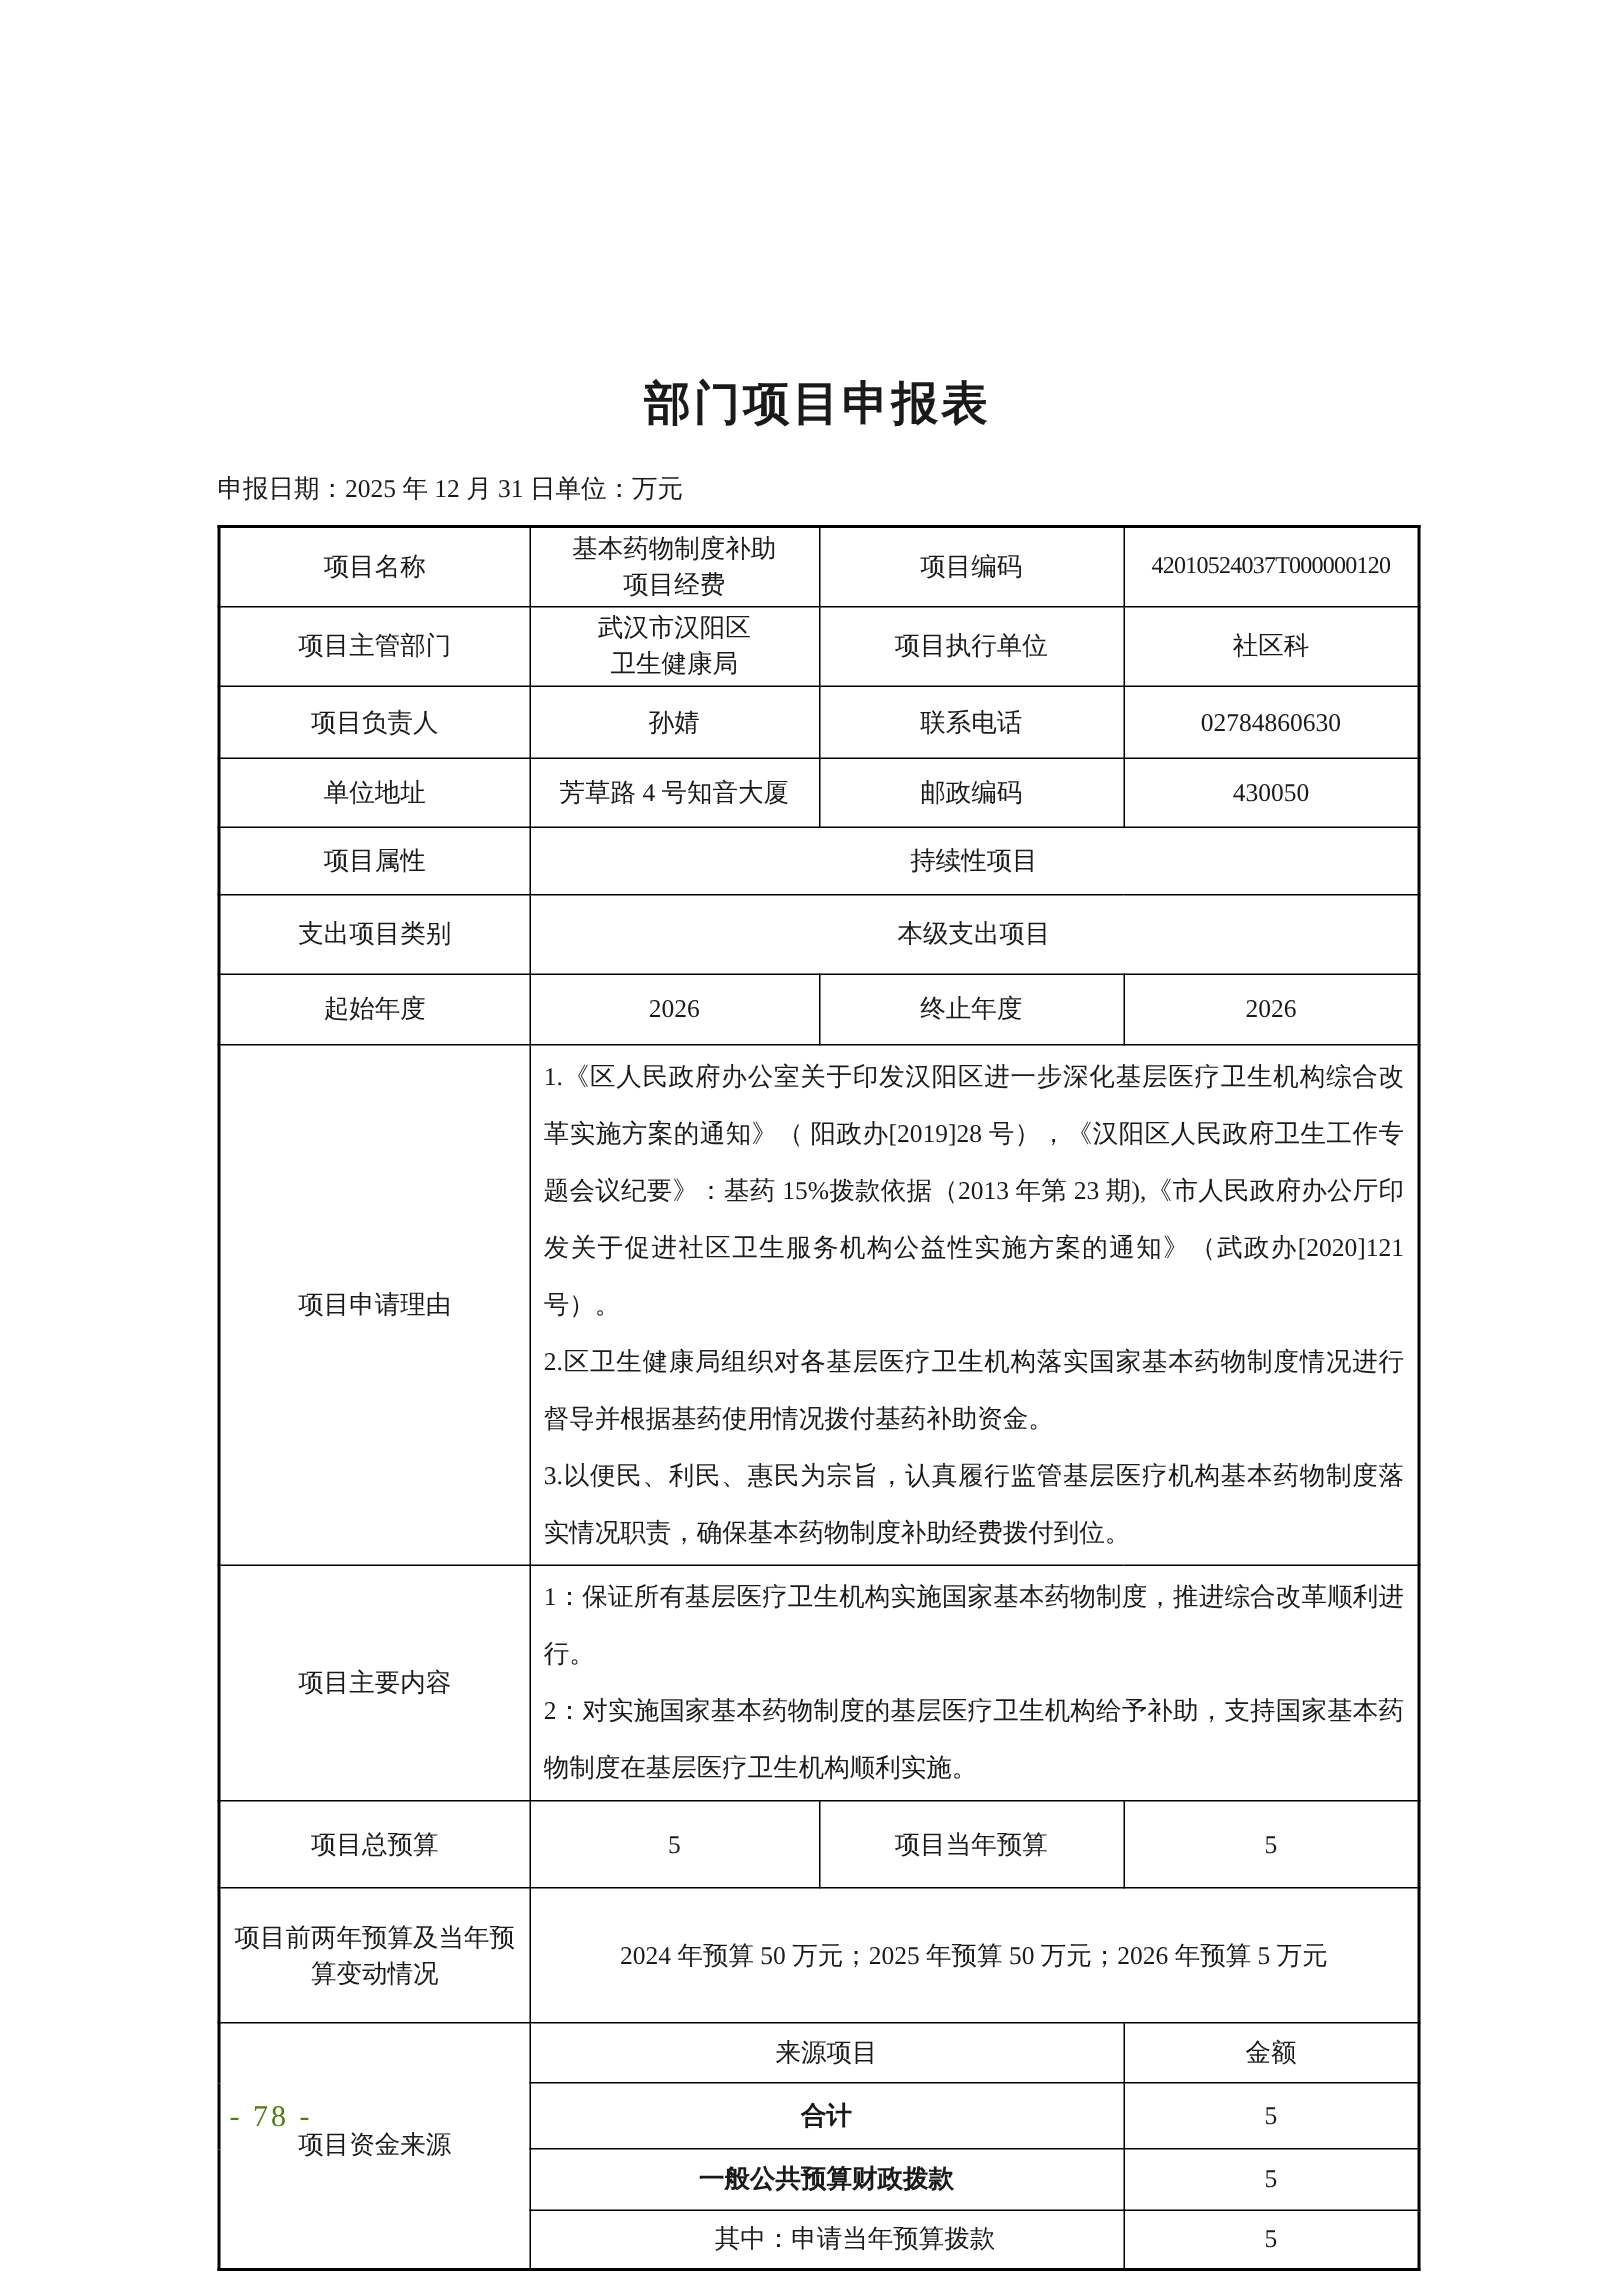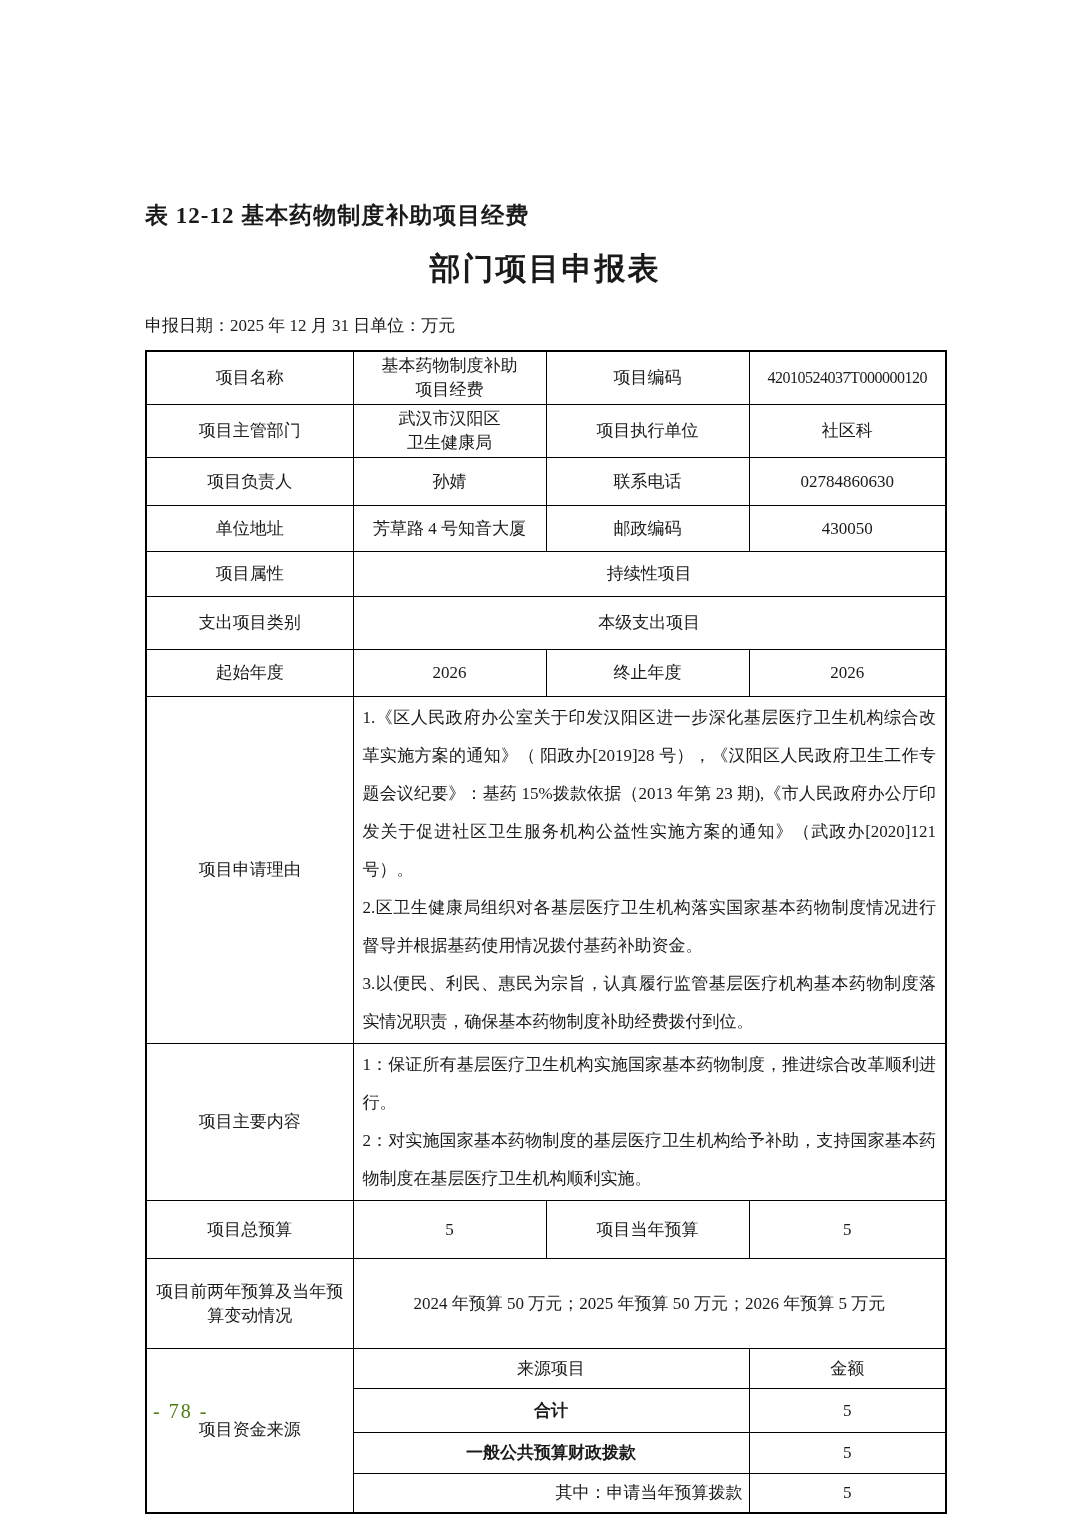--- a/index.html
+++ b/index.html
@@ -77,38 +77,37 @@
     padding: 2px 9px;
     line-height: 38px;
     white-space: pre-line;
   }
   td.left {
     text-align: center;
     padding-left: 6px;
     font-weight: bold;
   }
   td.indent {
-    text-align: right;
+    text-align: center;
     padding-left: 44px;
   }
   .page-number {
     position: absolute;
     left: 153px;
     top: 1400px;
     font-size: 20px;
     color: #4d7c0f;
     letter-spacing: 2px;
   }
 </style>
 </head>
 <body>
 
 <div class="page">
 
-  <div class="caption">表 12-12 基本药物制度补助项目经费</div>
 
   <div class="form-title">部门项目申报表</div>
 
   <div class="meta-row">
     <span>申报日期：2025 年 12 月 31 日</span>
     <span class="unit-note">单位：万元</span>
   </div>
 
   <table class="form-table">
     <colgroup>

